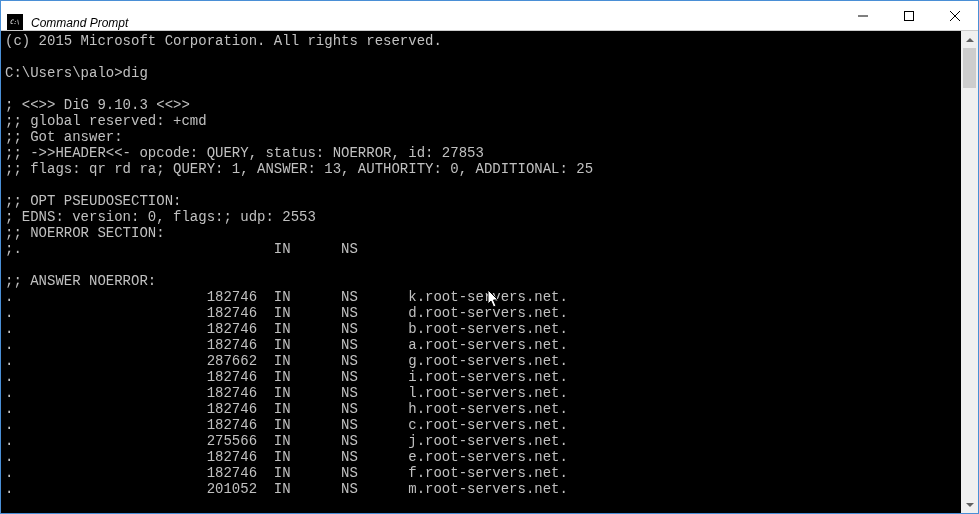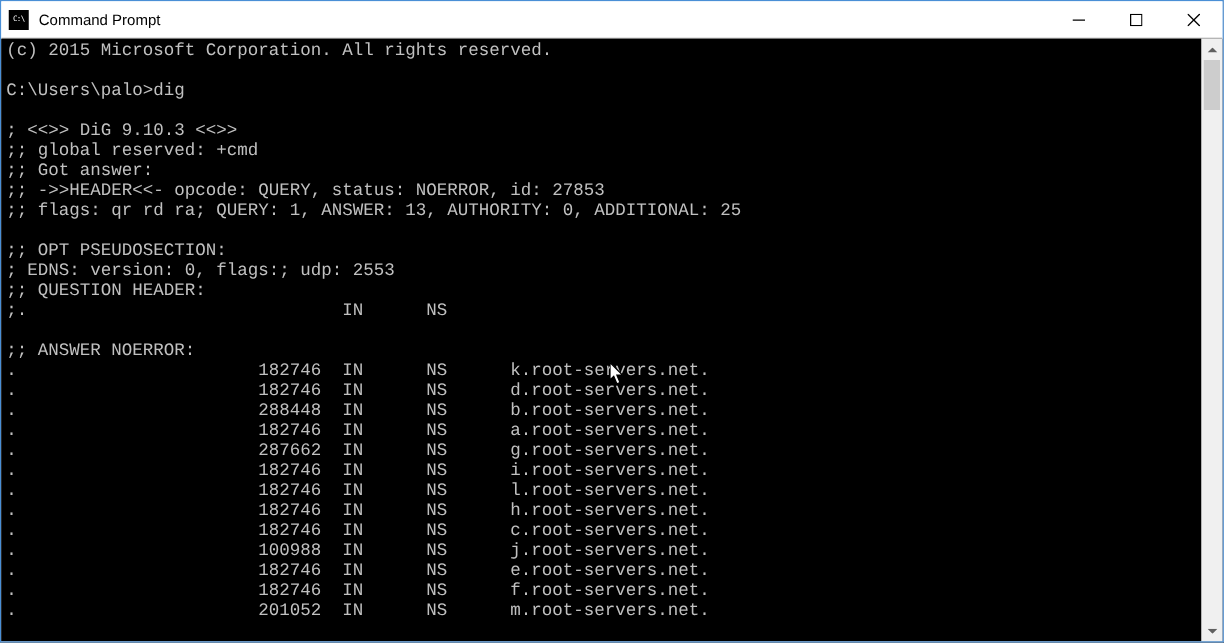--- a/index.html
+++ b/index.html
@@ -8,22 +8,23 @@
     height: 514px;
     background: #fff;
     font-family: "Segoe UI", Tahoma, sans-serif;
     overflow: hidden;
     border: 1px solid #4a8fd6;
   }
   .titlebar {
     height: 30px;
     background: #fff;
     display: flex;
-    align-items: center;
+    align-items: flex-end;
     border-bottom: 1px solid #ccc;
+    font-style: italic;
   }
   .titlebar-icon {
     width: 16px;
     height: 16px;
     margin: 0 6px;
     background: #000;
     position: relative;
     display: inline-flex;
     align-items: center;
     justify-content: center;
@@ -148,34 +149,34 @@
 <span>C:\Users\palo&gt;dig</span>
 <span></span>
 <span>; &lt;&lt;&gt;&gt; DiG 9.10.3 &lt;&lt;&gt;&gt;</span>
 <span>;; global reserved: +cmd</span>
 <span>;; Got answer:</span>
 <span>;; -&gt;&gt;HEADER&lt;&lt;- opcode: QUERY, status: NOERROR, id: 27853</span>
 <span>;; flags: qr rd ra; QUERY: 1, ANSWER: 13, AUTHORITY: 0, ADDITIONAL: 25</span>
 <span></span>
 <span>;; OPT PSEUDOSECTION:</span>
 <span>; EDNS: version: 0, flags:; udp: 2553</span>
-<span>;; QUESTION HEADER:</span>
+<span>;; NOERROR SECTION:</span>
 <span>;.                              IN      NS</span>
 <span></span>
 <span>;; ANSWER NOERROR:</span>
 <span>.                       182746  IN      NS      k.root-servers.net.</span>
 <span>.                       182746  IN      NS      d.root-servers.net.</span>
-<span>.                       288448  IN      NS      b.root-servers.net.</span>
+<span>.                       182746  IN      NS      b.root-servers.net.</span>
 <span>.                       182746  IN      NS      a.root-servers.net.</span>
 <span>.                       287662  IN      NS      g.root-servers.net.</span>
 <span>.                       182746  IN      NS      i.root-servers.net.</span>
 <span>.                       182746  IN      NS      l.root-servers.net.</span>
 <span>.                       182746  IN      NS      h.root-servers.net.</span>
 <span>.                       182746  IN      NS      c.root-servers.net.</span>
-<span>.                       100988  IN      NS      j.root-servers.net.</span>
+<span>.                       275566  IN      NS      j.root-servers.net.</span>
 <span>.                       182746  IN      NS      e.root-servers.net.</span>
 <span>.                       182746  IN      NS      f.root-servers.net.</span>
 <span>.                       201052  IN      NS      m.root-servers.net.</span></div>
 
   <div class="scrollbar">
     <div class="scroll-arrow up">
       <svg width="8" height="4" viewBox="0 0 8 4">
           <polygon points="4,0 8,4 0,4" fill="#606060"></polygon>
         </svg>
     </div>

